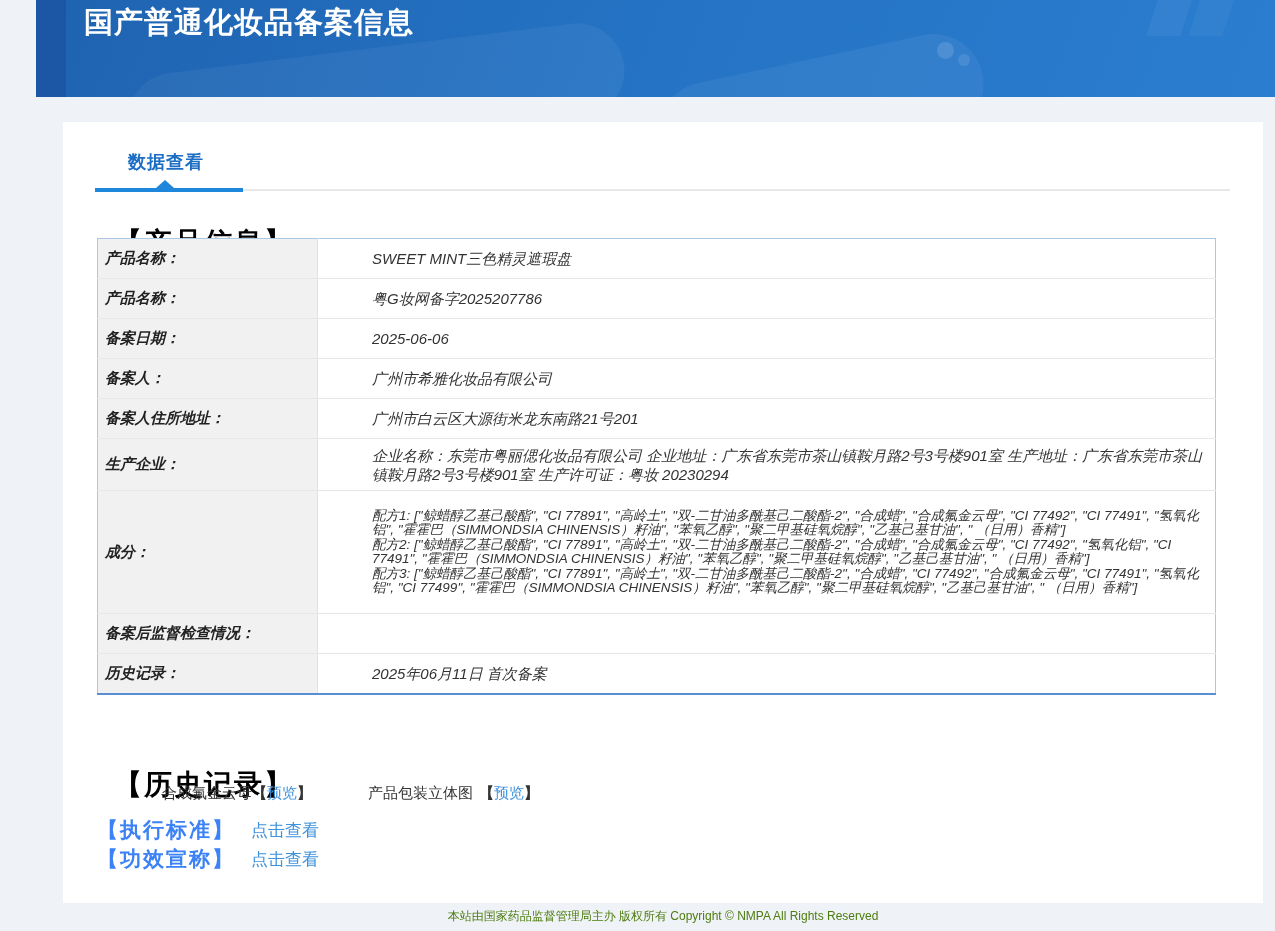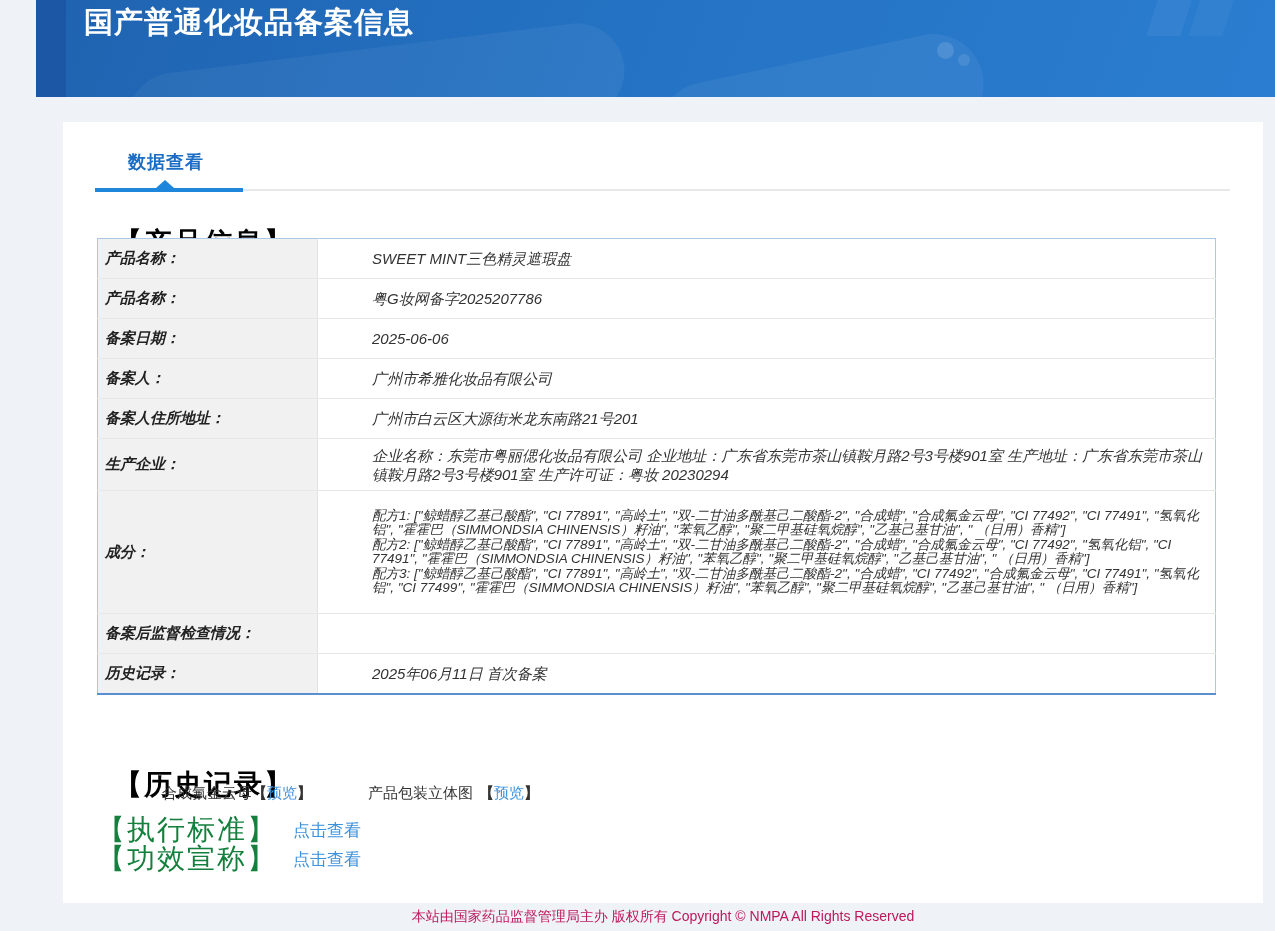--- a/index.html
+++ b/index.html
@@ -89,27 +89,27 @@
   .pkg-item-2 { left:305px; }
   .pkg-item-2 .bracket-l { margin-left:6px; }
   .bracket { color:#333; font-weight:bold; }
 
   a.link { color:#3f92dc; text-decoration:none; cursor:pointer; }
 
   
   .std-line { position:absolute; left:34px; display:flex; align-items:center; }
   .std-line-1 { top:696px; }
   .std-line-2 { top:725px;text-align:right; }
-  .std-title { font-size:28px; line-height:24px; font-weight:normal; color:#15803d; letter-spacing:2px; }
+  .std-title { font-size:21px; line-height:24px; font-weight:bold; color:#3b82f6; letter-spacing:2px; }
   .std-link { font-size:17px; margin-left:16px; }
 
   
   .footer {
     position:absolute; left:63px; top:903px; width:1200px; height:28px;
-    text-align:center; font-size:14px; line-height:26px; color:#be185d;
+    text-align:center; font-size:12px; line-height:26px; color:#4d7c0f;
   }
 </style>
 </head>
 <body>
 
 <div class="banner">
   <div class="banner-strip"></div>
   <div class="deco deco-band1"></div>
   <div class="deco deco-band2"></div>
   <div class="deco deco-dot1"></div>

